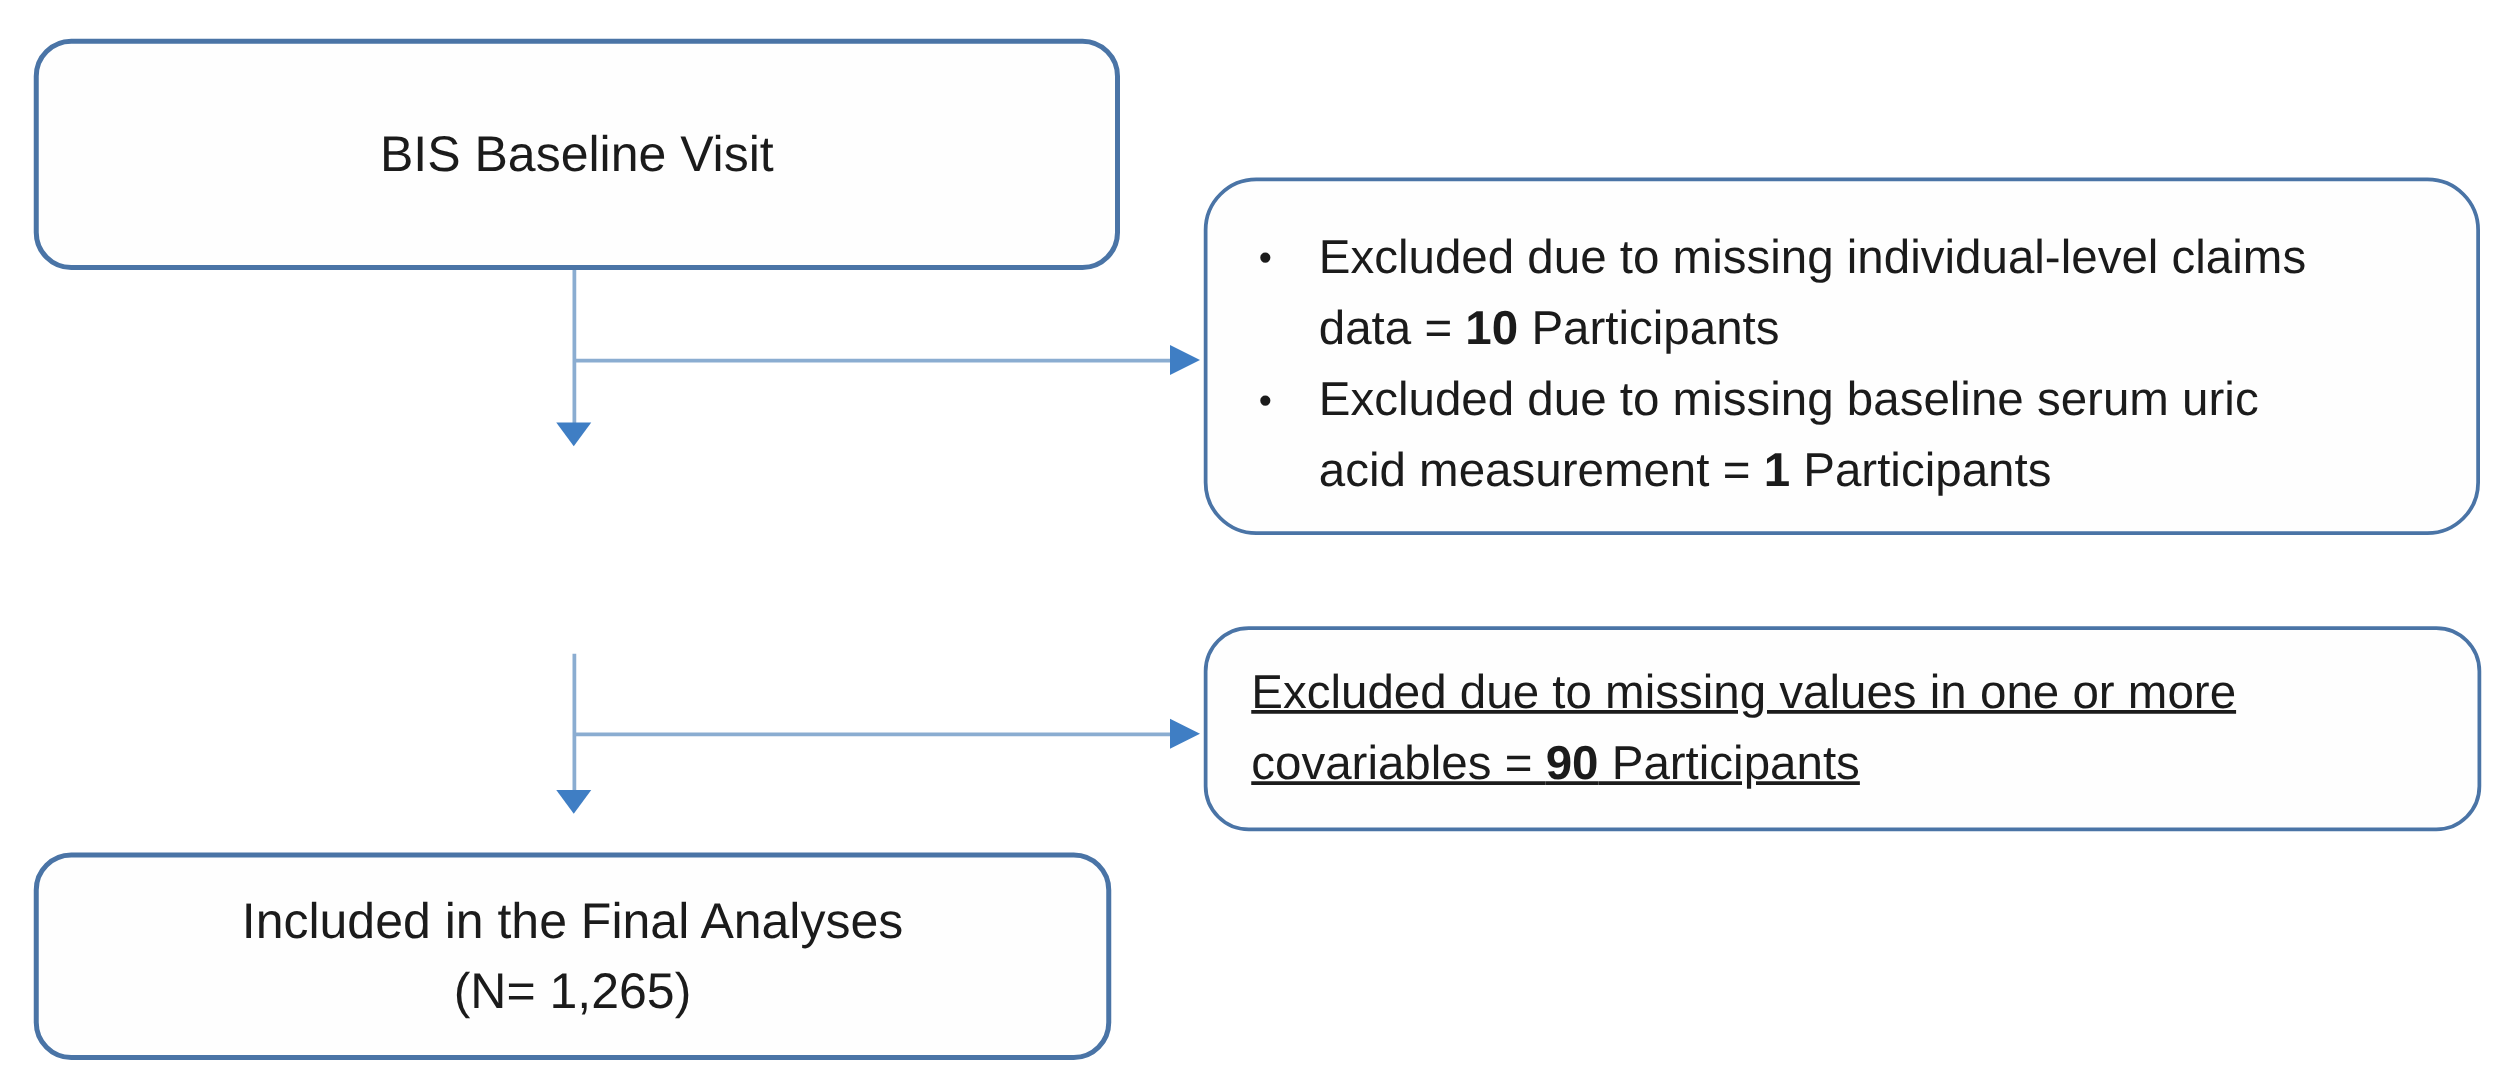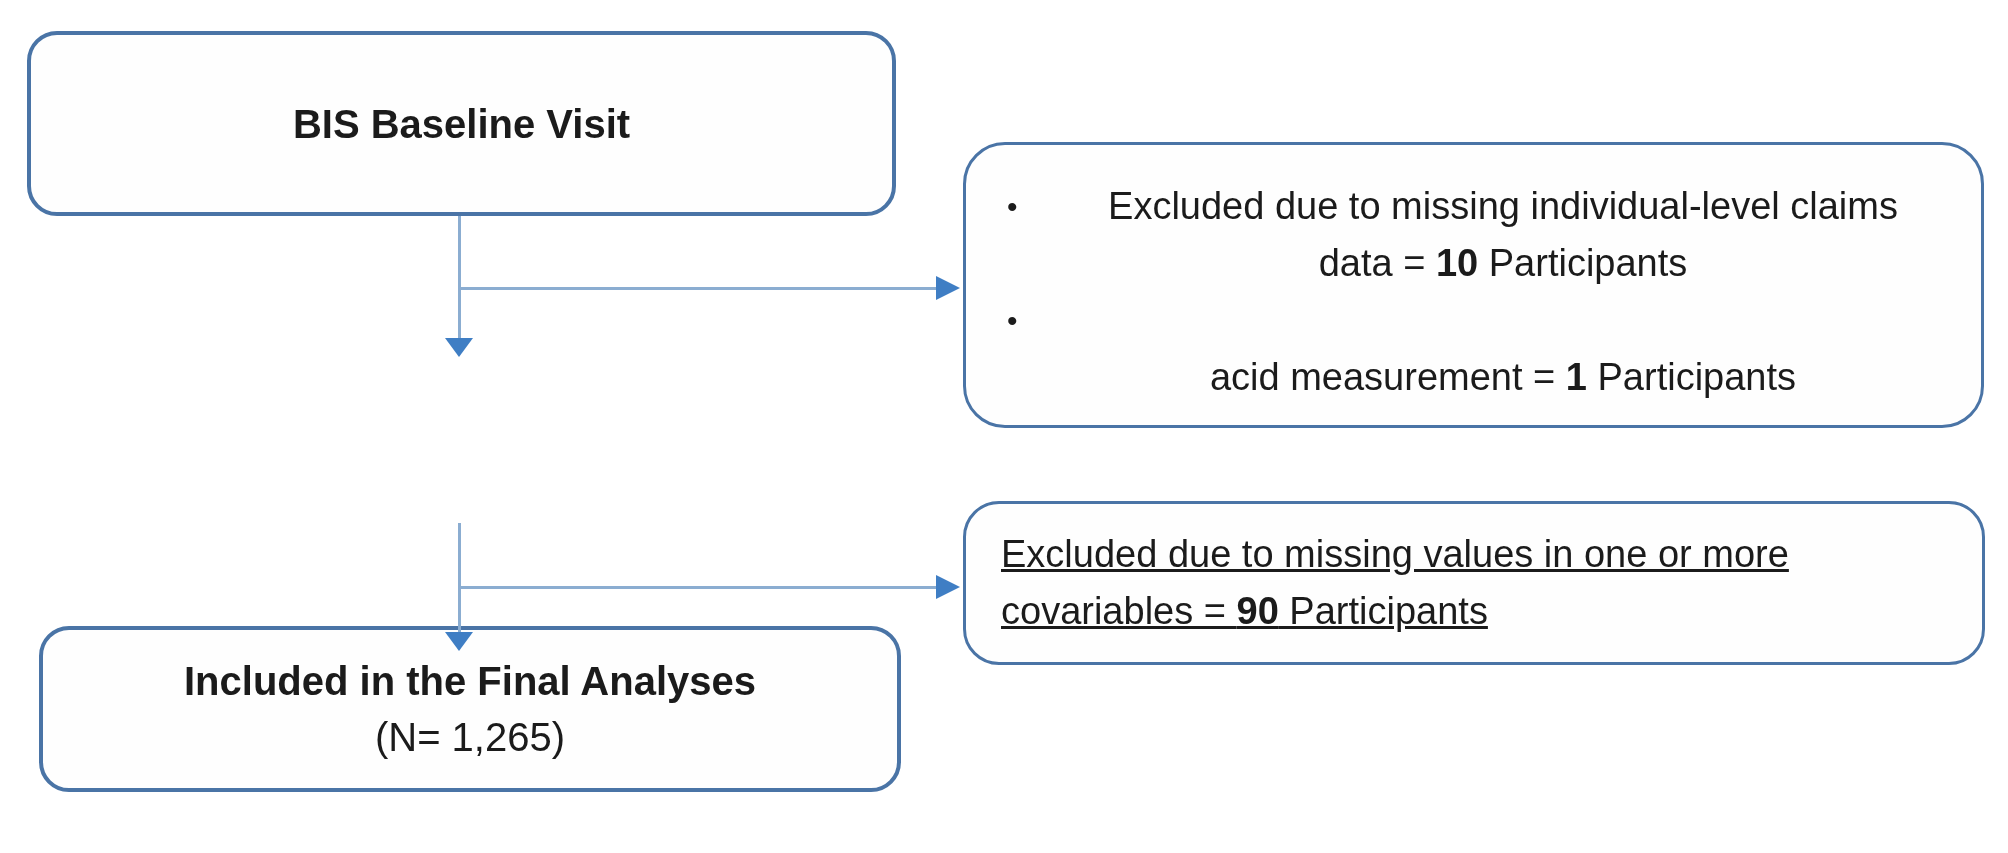--- a/index.html
+++ b/index.html
@@ -24,32 +24,32 @@
     border-radius: 30px;
     background: #fefefe;
     display: flex;
     flex-direction: column;
     align-items: center;
     justify-content: center;
     text-align: center;
   }
   .mbox .mtitle {
     font-size: 40px;
-    font-weight: bold;
+    font-weight: normal;
     line-height: 56px;
     white-space: nowrap;
   }
   .mbox .msub {
     font-size: 40px;
     line-height: 56px;
     white-space: nowrap;
   }
   #box-main-0 { left: 27px;  top: 31px;  width: 869px; height: 185px; }
   #box-main-1 { left: 27px;  top: 358px; width: 867px; height: 165px; }
-  #box-main-2 { left: 27px;  top: 626px; width: 862px; height: 166px; margin-left: 12px; }
+  #box-main-2 { left: 27px;  top: 682px; width: 862px; height: 166px; }
 
   
   .rbox {
     position: absolute;
     box-sizing: border-box;
     border: 3px solid #4a74a6;
     border-radius: 42px;
     background: #fefefe;
     display: flex;
     flex-direction: column;
@@ -68,21 +68,21 @@
   .bullet-item {
     display: flex;
     align-items: flex-start;
   }
   .bullet-marker {
     flex: 0 0 48px;
     width: 48px;
     font-size: 30px;
     line-height: 57px;
   }
-  .bullet-text { flex: 1 1 auto; text-align: center; }
+  .bullet-text { flex: 1 1 auto; }
 
   
   .cline {
     position: absolute;
     background: #8badd1;
   }
   .vline { width: 3px; }
   .hline { height: 3px; }
   #vline-0 { left: 458px; top: 216px; height: 124px; }
   #hline-0 { left: 459px; top: 287px; width: 478px; }
@@ -127,21 +127,21 @@
   </div>
 
   <div class="rbox" id="box-excl-0">
     <ul class="bullet-list">
       <li class="bullet-item">
         <span class="bullet-marker">•</span>
         <span class="bullet-text"><span>Excluded due to missing individual-level claims</span><br><span>data = </span><b>10</b><span> Participants</span></span>
       </li>
       <li class="bullet-item">
         <span class="bullet-marker">•</span>
-        <span class="bullet-text"><br><span>acid measurement = </span><b>1</b><span> Participants</span></span>
+        <span class="bullet-text"><span>Excluded due to missing baseline serum uric</span><br><span>acid measurement = </span><b>1</b><span> Participants</span></span>
       </li>
     </ul>
   </div>
 
   <div class="rbox" id="box-excl-1">
     <div><span>Excluded due to missing values in one or more</span><br><span>covariables = </span><b>90</b><span> Participants</span></div>
   </div>
 
   <div class="cline vline" id="vline-0"></div>
   <div class="arrow-down" id="arrow-down-0"></div>

